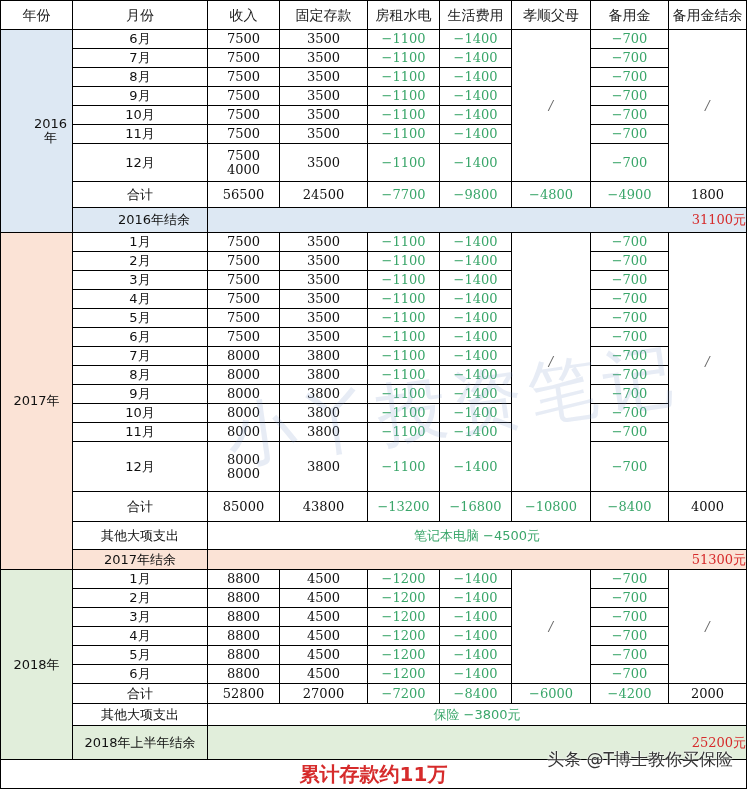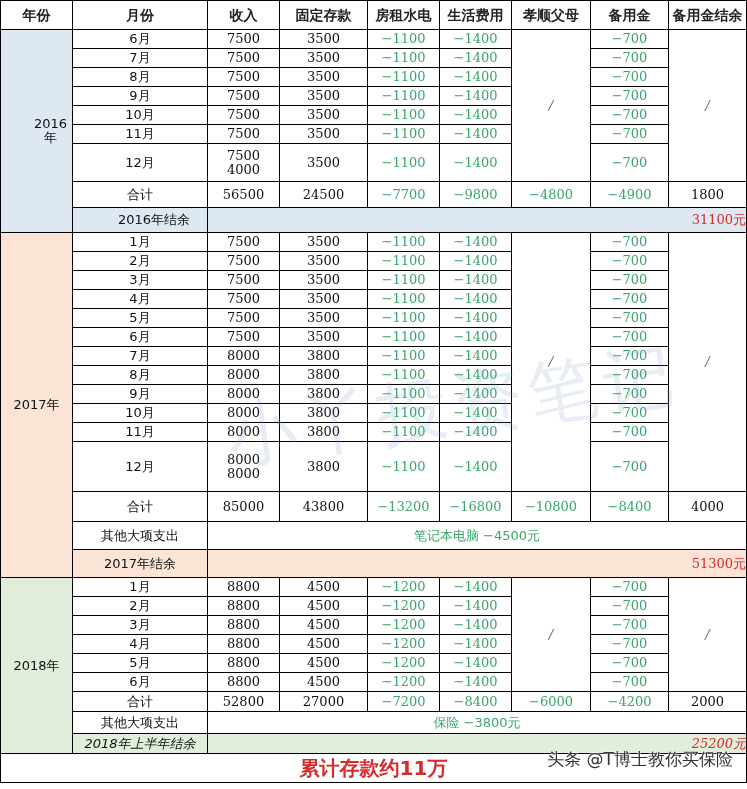--- a/index.html
+++ b/index.html
@@ -1,19 +1,19 @@
 <!DOCTYPE html>
 <html><head>
 <meta charset="utf-8">
 <style>
   body{margin:0;background:#fff;font-family:"DejaVu Serif","Liberation Serif",serif;}
   #wrap{position:relative;width:747px;height:789px;overflow:hidden;background:#fff;}
   table{border-collapse:collapse;table-layout:fixed;width:746px;position:absolute;left:0;top:0;}
   td,th{border:1px solid #000;text-align:center;padding:0;font-size:13px;line-height:14px;color:#111;overflow:hidden;}
-  th{font-family:"DejaVu Sans","Liberation Sans",sans-serif;font-weight:bold;font-size:14px;height:28px;color:#222;}
+  th{font-family:"DejaVu Sans","Liberation Sans",sans-serif;font-weight:normal;font-size:14px;height:28px;color:#222;}
   .g{color:#3aa66a;}
   .r{color:#d62b2b;text-align:right;}
   .blue{background:#dde8f3;padding-left:28px;}
   .peach{background:#fbe3d6;}
   .green{background:#e1eedb;}
   .lbl{font-family:"DejaVu Sans","Liberation Sans",sans-serif;}
   .slash{color:#666;font-style:italic;}
   .total-row td{font-weight:bold;color:#d62b2b;font-family:"DejaVu Sans","Liberation Sans",sans-serif;font-size:20px;}
   .wm{position:absolute;left:225px;top:360px;font-size:70px;color:rgba(120,150,200,0.18);transform:rotate(-8deg);font-family:"DejaVu Sans",sans-serif;pointer-events:none;letter-spacing:6px;}
   .credit{position:absolute;right:14px;top:748px;font-size:17px;color:#333;font-family:"DejaVu Sans",sans-serif;text-shadow:0 0 2px #fff,0 0 2px #fff;}
@@ -231,21 +231,21 @@
           <td class="g">−13200</td>
           <td class="g">−16800</td>
           <td class="g">−10800</td>
           <td class="g">−8400</td>
           <td>4000</td>
         </tr>
         <tr style="height: 28px;">
           <td class="lbl">其他大项支出</td>
           <td class="g lbl" colspan="7">笔记本电脑 −4500元</td>
         </tr>
-        <tr style="height: 28px; border-radius: 7px;">
+        <tr style="height: 20px; border-radius: 7px;">
           <td class="peach lbl">2017年结余</td>
           <td class="peach r" colspan="7">51300元</td>
         </tr>
         <tr style="height: 19px;">
           <td class="green lbl" rowspan="9">2018年</td>
           <td class="lbl">1月</td>
           <td>8800</td>
           <td>4500</td>
           <td class="g">−1200</td>
           <td class="g">−1400</td>
@@ -300,21 +300,21 @@
           <td class="g">−7200</td>
           <td class="g">−8400</td>
           <td class="g">−6000</td>
           <td class="g">−4200</td>
           <td>2000</td>
         </tr>
         <tr style="height: 22px;">
           <td class="lbl">其他大项支出</td>
           <td class="g lbl" colspan="7">保险 −3800元</td>
         </tr>
-        <tr style="height: 20px; font-style: italic;">
+        <tr style="height: 34px;">
           <td class="green lbl">2018年上半年结余</td>
           <td class="green r" colspan="7">25200元</td>
         </tr>
         <tr class="total-row" style="height: 29px;">
           <td colspan="9">累计存款约11万</td>
         </tr>
       </tbody>
 </table>
 <div class="wm">小丫投资笔记</div>
 <div class="credit">头条 @T博士教你买保险</div>

